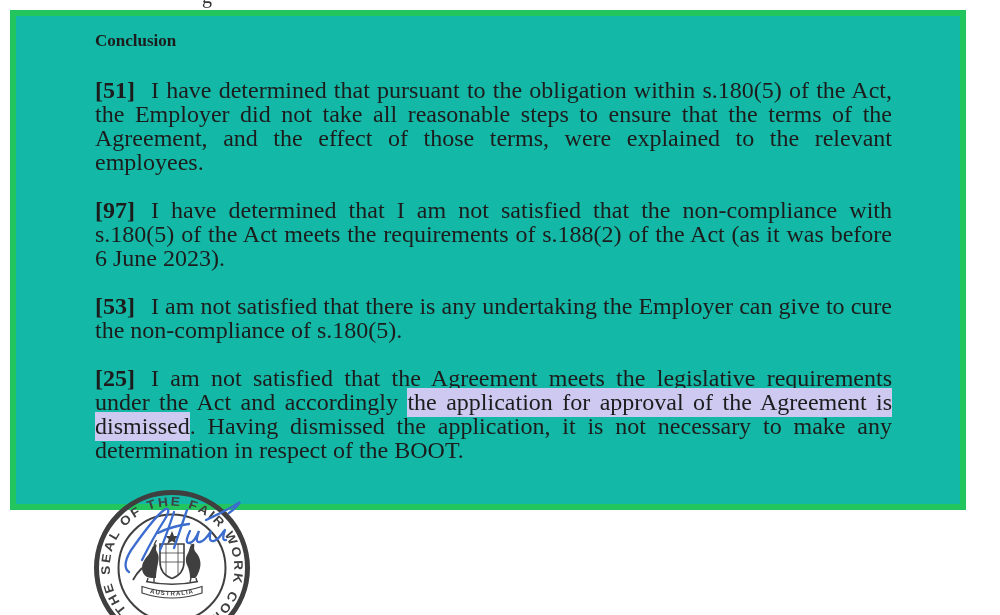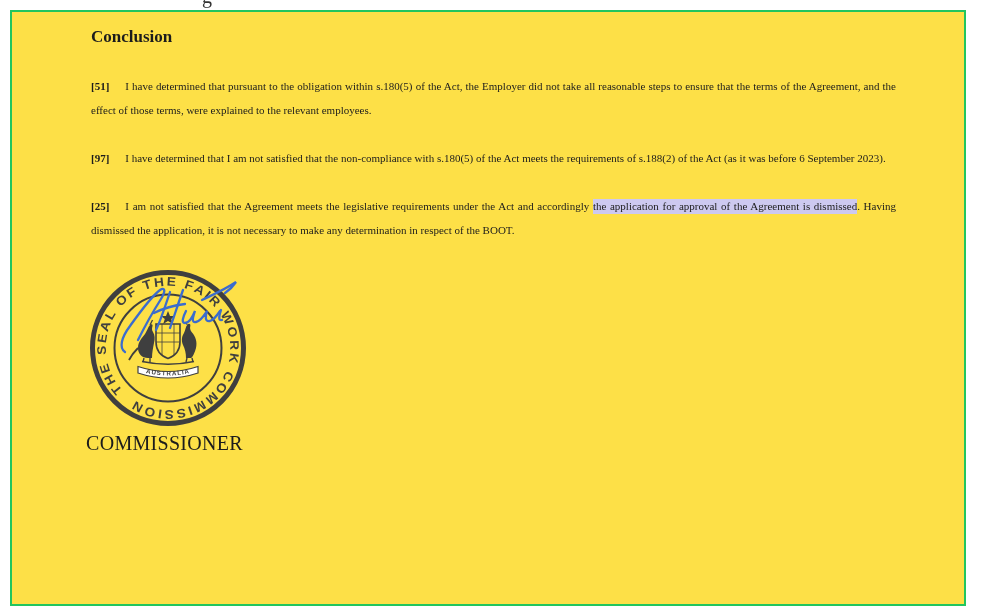--- a/index.html
+++ b/index.html
@@ -11,38 +11,38 @@
   }
   .top-fragment {
     position: absolute;
     left: 202px; top: -15px;
     font-size: 20px; color: #333;
   }
   .page-border {
     position: absolute;
     left: 10px; top: 10px;
     box-sizing: border-box;
-    width: 956px; height: 596px;
-    border: 2px solid #22c55e;
-    background: #fde047;
+    width: 956px; height: 500px;
+    border: 6px solid #22c55e;
+    background: #14b8a6;
   }
   .content {
     box-sizing: border-box;
     width: 100%; height: 100%;
     padding: 14px 68px 0 79px;
     color: #1c1c1c;
   }
   .heading {
     font-size: 17px;
     line-height: 22px;
     font-weight: bold;
     margin: 0 0 26px 0;
   }
   p.para {
-    font-size: 11px;
+    font-size: 24px;
     line-height: 24px;
     text-align: justify;
     margin: 0 0 24px 0;
   }
   .pnum { font-weight: bold; margin-right: 16px; }
   .hl {
     background: #cdc9f0;
     color: inherit;
     padding: 1px 0 2px 0;
   }
@@ -72,22 +72,23 @@
 
 <span class="top-fragment">g</span>
 
 <div class="page-border">
   <div class="content">
 
     <div class="heading">Conclusion</div>
 
     <p class="para"><span class="pnum">[51]</span><span>I have determined that pursuant to the obligation within s.180(5) of the Act, the Employer did not take all reasonable steps to ensure that the terms of the Agreement, and the effect of those terms, were explained to the relevant employees.</span></p>
 
-    <p class="para"><span class="pnum">[97]</span><span>I have determined that I am not satisfied that the non-compliance with s.180(5) of the Act meets the requirements of s.188(2) of the Act (as it was before 6 September 2023).</span></p>
+    <p class="para"><span class="pnum">[97]</span><span>I have determined that I am not satisfied that the non-compliance with s.180(5) of the Act meets the requirements of s.188(2) of the Act (as it was before 6 June 2023).</span></p>
 
+    <p class="para"><span class="pnum">[53]</span><span>I am not satisfied that there is any undertaking the Employer can give to cure the non-compliance of s.180(5).</span></p>
 
     <p class="para"><span class="pnum">[25]</span><span>I am not satisfied that the Agreement meets the legislative requirements under the Act and accordingly </span><mark class="hl">the application for approval of the Agreement is dismissed</mark><span>.  Having dismissed the application, it is not necessary to make any determination in respect of the BOOT.</span></p>
 
     <div class="seal-block">
       <svg class="seal-svg" viewBox="0 0 164 164">
         <defs>
           <path id="ringpath" d="M 38.16,125.84 A 62,62 0 1 1 125.84,38.16 A 62,62 0 1 1 38.16,125.84" fill="none"></path>
           <path id="bannerpath" d="M 54,105.5 Q 82,113.5 110,105.5" fill="none"></path>
         </defs>
 

